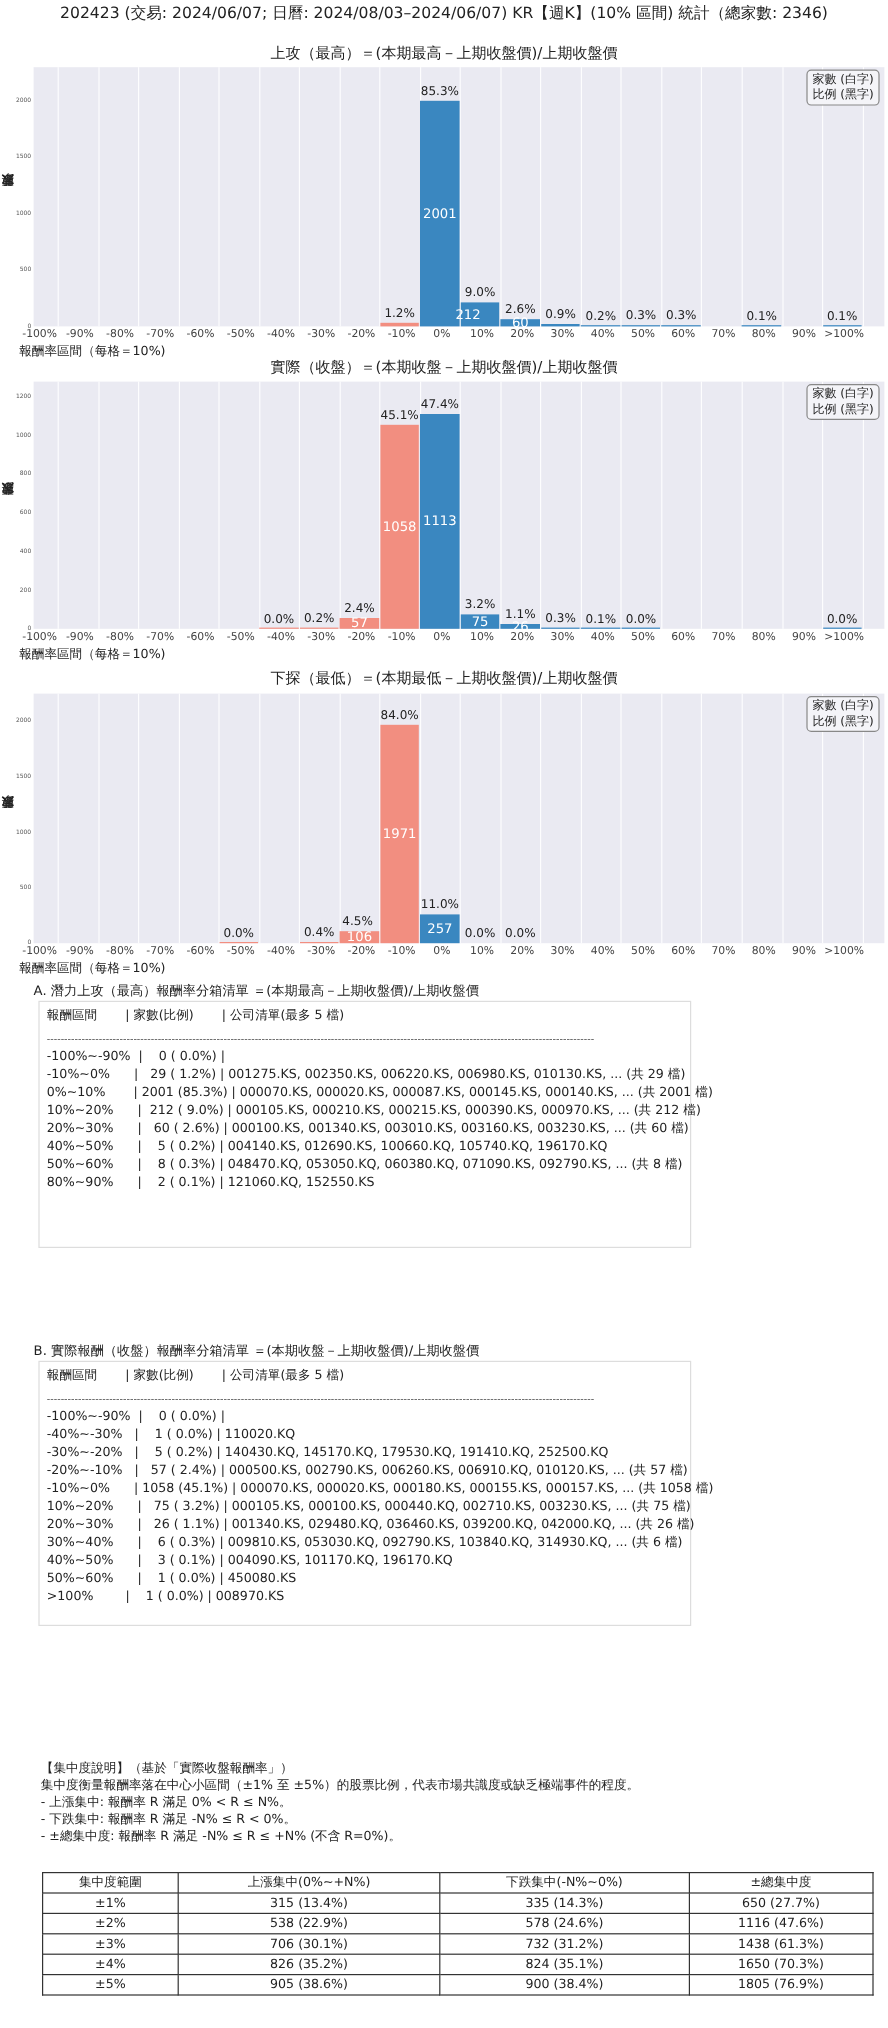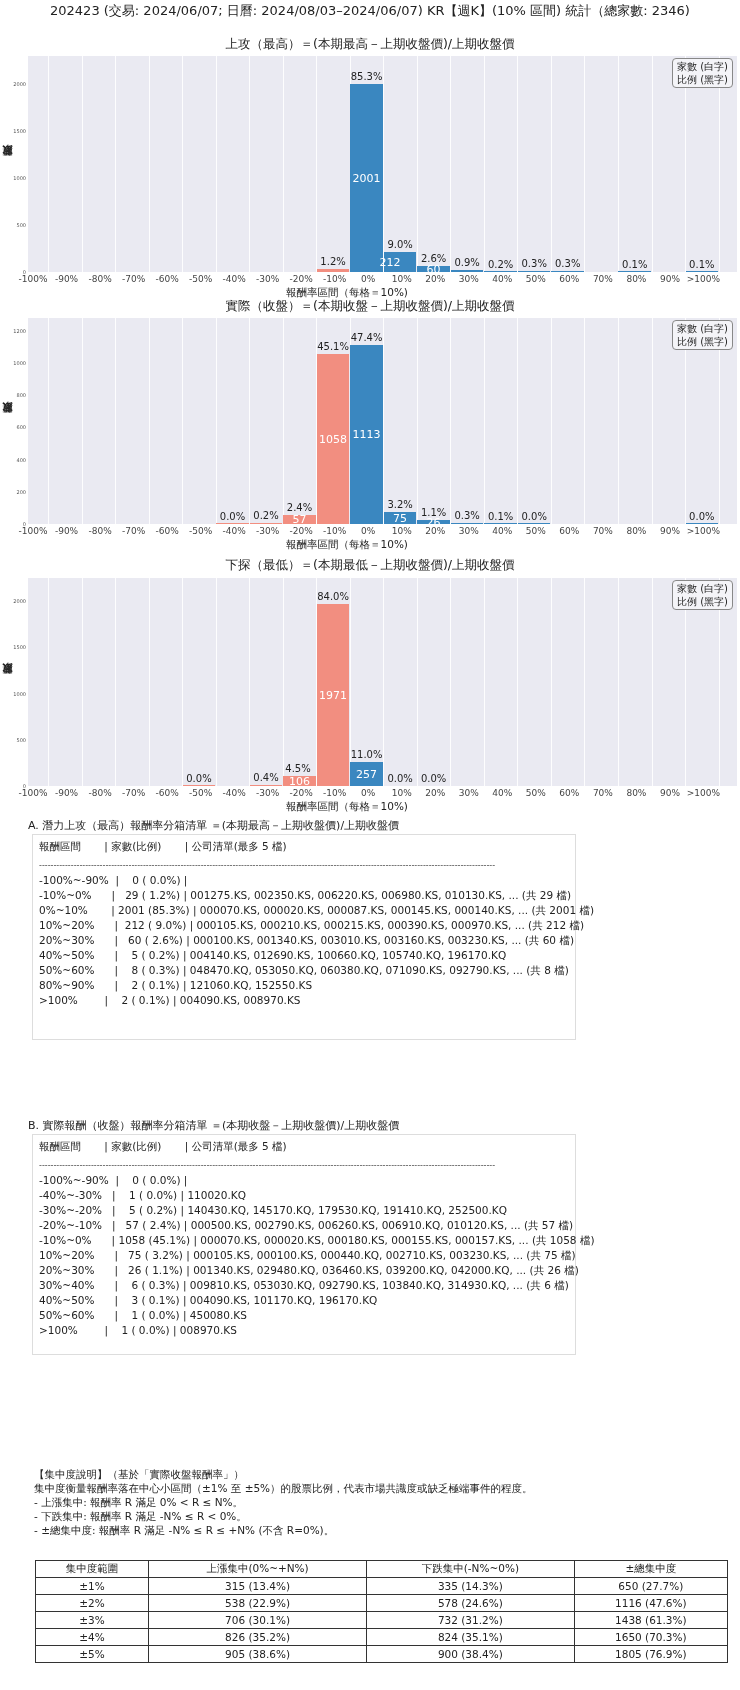--- a/index.html
+++ b/index.html
@@ -5,21 +5,21 @@
   html,body{margin:0;padding:0;background:#fff;}
   body{width:740px;height:1690px;position:relative;font-family:"DejaVu Sans","Liberation Sans",sans-serif;color:#222;overflow:hidden;}
   .main-title{position:absolute;left:0;top:2px;width:740px;text-align:center;font-size:13px;color:#222;}
   .chart{position:absolute;left:0;width:740px;}
   .chart-title{position:absolute;left:0;width:740px;text-align:center;font-size:12.5px;color:#222;}
   .plot{position:absolute;left:28px;width:709px;background:#eaeaf2;}
   .gridline{position:absolute;top:0;bottom:0;width:1px;background:#ffffff;opacity:.9;}
   .ylabel{position:absolute;left:0;width:14px;font-size:10.5px;writing-mode:vertical-rl;transform:rotate(180deg);text-align:center;color:#222;}
   .ytick{position:absolute;left:0;width:26px;text-align:right;font-size:5px;color:#555;}
   .xtick{position:absolute;font-size:9px;color:#444;transform:translateX(-50%);white-space:nowrap;}
-  .xlabel{position:absolute;left:3px;width:688px;text-align:center;font-size:10.5px;color:#222;}
+  .xlabel{position:absolute;left:16px;width:688px;text-align:left;font-size:10.5px;color:#222;}
   .bar{position:absolute;bottom:0;}
   .bar-pct{position:absolute;font-size:10px;color:#222;transform:translateX(-50%);white-space:nowrap;}
   .bar-count{position:absolute;font-size:11px;color:#fff;transform:translate(-50%,-50%);white-space:nowrap;}
   .legend{position:absolute;right:4px;top:2px;border:1px solid #888;border-radius:4px;background:#f4f4f8;font-size:10px;line-height:13px;padding:1px 4px;color:#222;}
   .section-title{position:absolute;left:28px;font-size:11px;color:#222;}
   .box{position:absolute;left:32px;border:1px solid #ddd;background:#fff;font-size:10.5px;line-height:15px;padding:4px 6px;color:#222;}
   .box .row{white-space:pre;}
   .box .sep{white-space:nowrap;overflow:hidden;color:#444;font-size:8px;}
   .notes{position:absolute;left:34px;top:1467px;font-size:10.5px;line-height:14px;color:#222;}
   table.conc{position:absolute;left:35px;top:1560px;width:693px;border-collapse:collapse;font-size:10.5px;}
@@ -279,21 +279,20 @@
     <div class="row" style="margin-bottom: 4px;">報酬區間       | 家數(比例)       | 公司清單(最多 5 檔)</div>
     <div class="sep">--------------------------------------------------------------------------------------------------------------------------------------------------------------</div>
     <div class="row">-100%~-90%  |    0 ( 0.0%) |</div>
     <div class="row">-10%~0%      |   29 ( 1.2%) | 001275.KS, 002350.KS, 006220.KS, 006980.KS, 010130.KS, ... (共 29 檔)</div>
     <div class="row">0%~10%       | 2001 (85.3%) | 000070.KS, 000020.KS, 000087.KS, 000145.KS, 000140.KS, ... (共 2001 檔)</div>
     <div class="row">10%~20%      |  212 ( 9.0%) | 000105.KS, 000210.KS, 000215.KS, 000390.KS, 000970.KS, ... (共 212 檔)</div>
     <div class="row">20%~30%      |   60 ( 2.6%) | 000100.KS, 001340.KS, 003010.KS, 003160.KS, 003230.KS, ... (共 60 檔)</div>
     <div class="row">40%~50%      |    5 ( 0.2%) | 004140.KS, 012690.KS, 100660.KQ, 105740.KQ, 196170.KQ</div>
     <div class="row">50%~60%      |    8 ( 0.3%) | 048470.KQ, 053050.KQ, 060380.KQ, 071090.KS, 092790.KS, ... (共 8 檔)</div>
     <div class="row">80%~90%      |    2 ( 0.1%) | 121060.KQ, 152550.KS</div>
-    <div class="row">&gt;100%        |    2 ( 0.1%) | 004090.KS, 008970.KS</div>
   </div>
 
 <div class="section-title" style="top:1118px;">B. 實際報酬（收盤）報酬率分箱清單 ＝(本期收盤－上期收盤價)/上期收盤價</div>
 <div class="box" style="top:1134px;width:530px;height:211px;">
     <div class="row" style="margin-bottom: 4px;">報酬區間       | 家數(比例)       | 公司清單(最多 5 檔)</div>
     <div class="sep">--------------------------------------------------------------------------------------------------------------------------------------------------------------</div>
     <div class="row">-100%~-90%  |    0 ( 0.0%) |</div>
     <div class="row">-40%~-30%   |    1 ( 0.0%) | 110020.KQ</div>
     <div class="row">-30%~-20%   |    5 ( 0.2%) | 140430.KQ, 145170.KQ, 179530.KQ, 191410.KQ, 252500.KQ</div>
     <div class="row">-20%~-10%   |   57 ( 2.4%) | 000500.KS, 002790.KS, 006260.KS, 006910.KQ, 010120.KS, ... (共 57 檔)</div>

